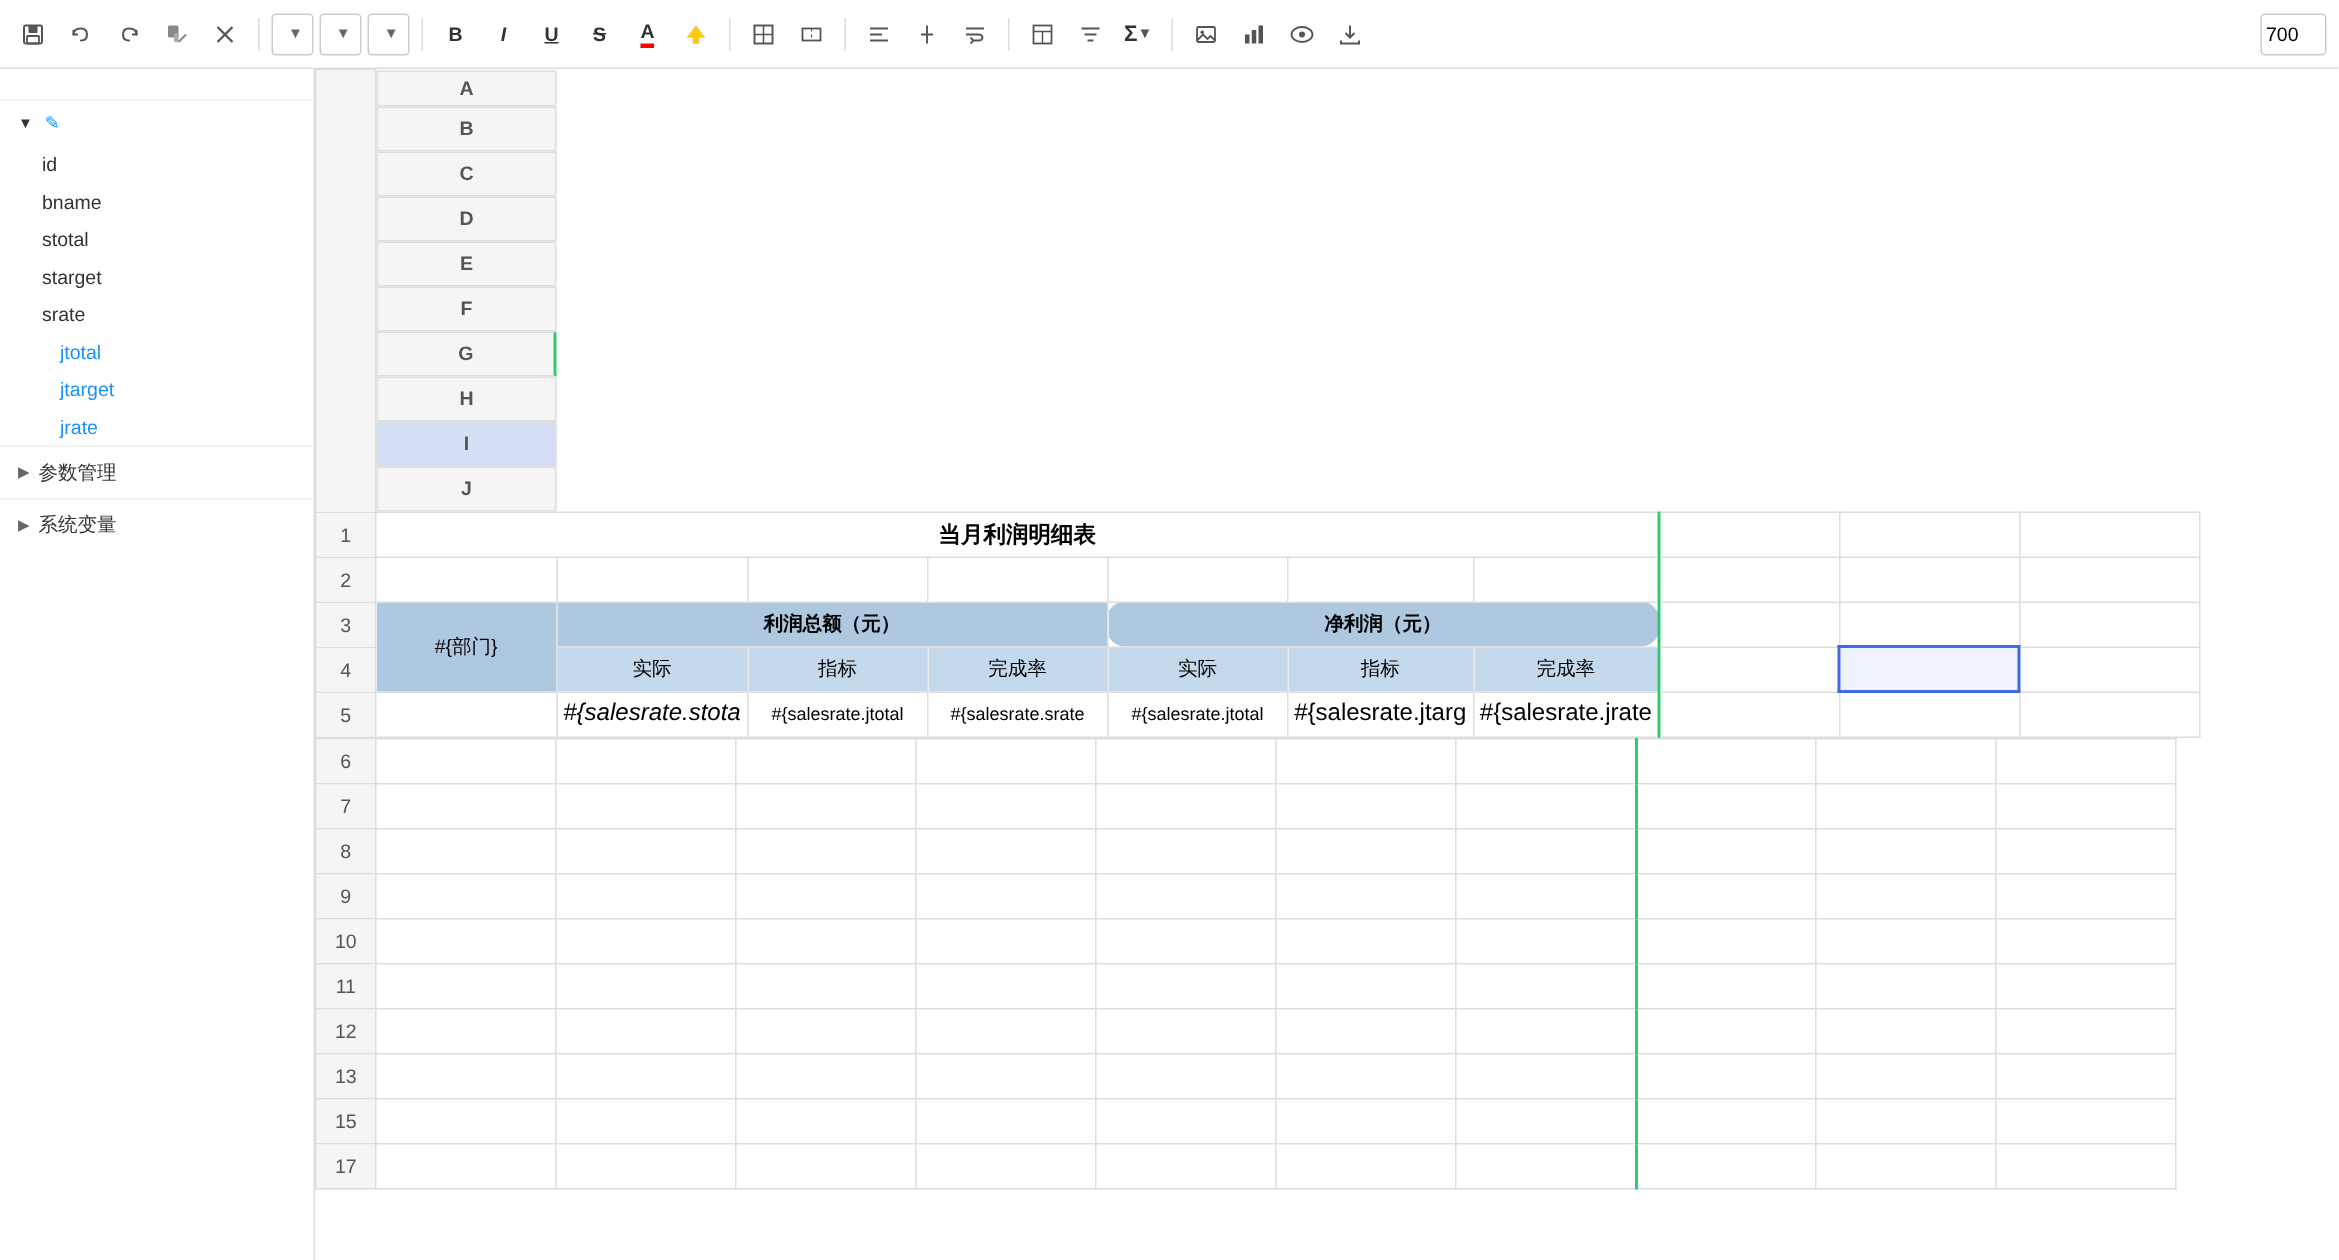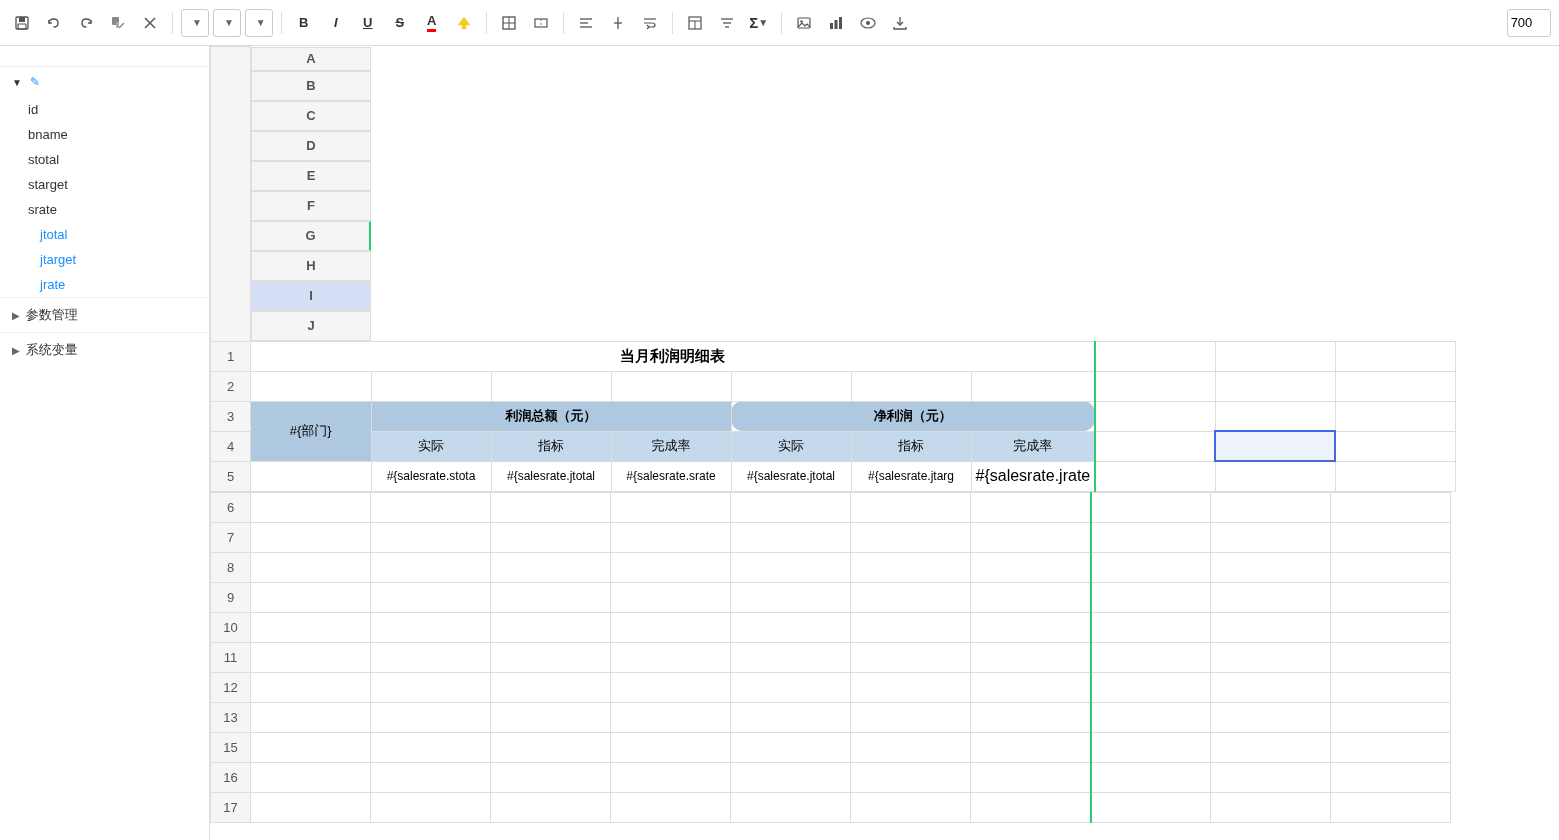--- a/index.html
+++ b/index.html
@@ -446,25 +446,25 @@
           <td class="cell" style="background:#c5d9ed; text-align:center;">指标</td>
           <td class="cell" style="background:#c5d9ed; text-align:center; border-right:2px solid #2ecc71;">完成率</td>
           <td class="cell"></td>
           <td class="cell" style="border:2px solid #4169e1; background:#eef2fb;"></td>
           <td class="cell"></td>
         </tr>
 
         <tr>
           <td class="row-num">5</td>
           <td class="cell"></td>
-          <td class="cell" style="text-align:center; font-size:12px; overflow:hidden; white-space:nowrap;">#{salesrate.stota</td>
+          <td class="cell" style="text-align:center; font-size:16px; overflow:hidden; white-space:nowrap;font-style:italic;">#{salesrate.stota</td>
           <td class="cell" style="text-align:center; font-size:12px; overflow:hidden; white-space:nowrap;">#{salesrate.jtotal</td>
           <td class="cell" style="text-align:center; font-size:12px; overflow:hidden; white-space:nowrap;">#{salesrate.srate</td>
           <td class="cell" style="text-align:center; font-size:12px; overflow:hidden; white-space:nowrap;">#{salesrate.jtotal</td>
-          <td class="cell" style="text-align:center; font-size:12px; overflow:hidden; white-space:nowrap;">#{salesrate.jtarg</td>
+          <td class="cell" style="text-align:center; font-size:16px; overflow:hidden; white-space:nowrap;">#{salesrate.jtarg</td>
           <td class="cell" style="text-align:left; font-size:16px; overflow:hidden; white-space:nowrap; border-right:2px solid #2ecc71;">#{salesrate.jrate</td>
           <td class="cell"></td>
           <td class="cell"></td>
           <td class="cell"></td>
         </tr>
       </tbody>
     </table>
 
     <table class="sheet-table" id="empty-rows-sheet" style="border-collapse:collapse;">
       <colgroup>
@@ -592,33 +592,20 @@
             <td class="cell"></td>
             <td class="cell"></td>
             <td class="cell"></td>
             <td class="cell"></td>
             <td class="cell" style="border-right: 2px solid rgb(46, 204, 113);"></td>
             <td class="cell"></td>
             <td class="cell"></td>
             <td class="cell"></td>
           </tr>
           <tr>
-            <td class="row-num">16</td>
-            <td class="cell"></td>
-            <td class="cell"></td>
-            <td class="cell"></td>
-            <td class="cell"></td>
-            <td class="cell"></td>
-            <td class="cell"></td>
-            <td class="cell" style="border-right: 2px solid rgb(46, 204, 113);"></td>
-            <td class="cell"></td>
-            <td class="cell"></td>
-            <td class="cell"></td>
-          </tr>
-          <tr>
             <td class="row-num">17</td>
             <td class="cell"></td>
             <td class="cell"></td>
             <td class="cell"></td>
             <td class="cell"></td>
             <td class="cell"></td>
             <td class="cell"></td>
             <td class="cell" style="border-right: 2px solid rgb(46, 204, 113);"></td>
             <td class="cell"></td>
             <td class="cell"></td>

